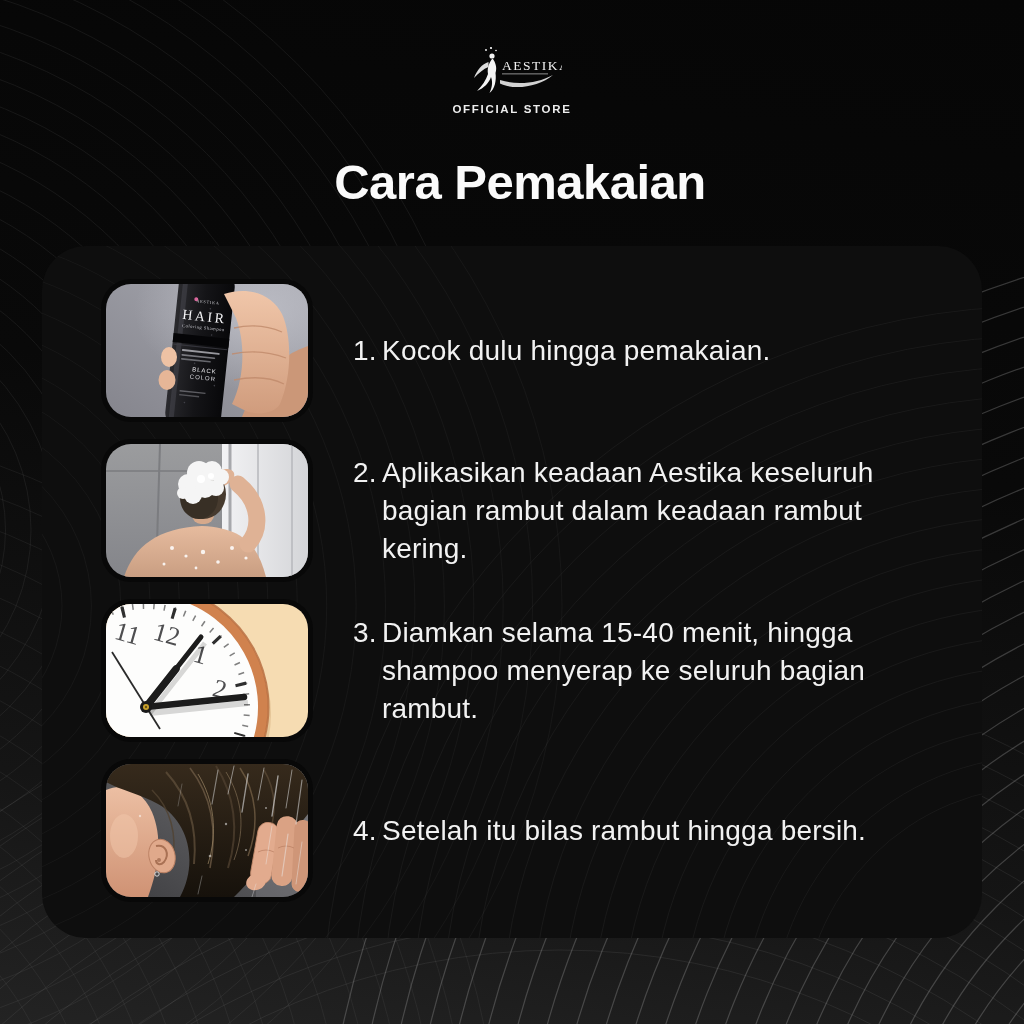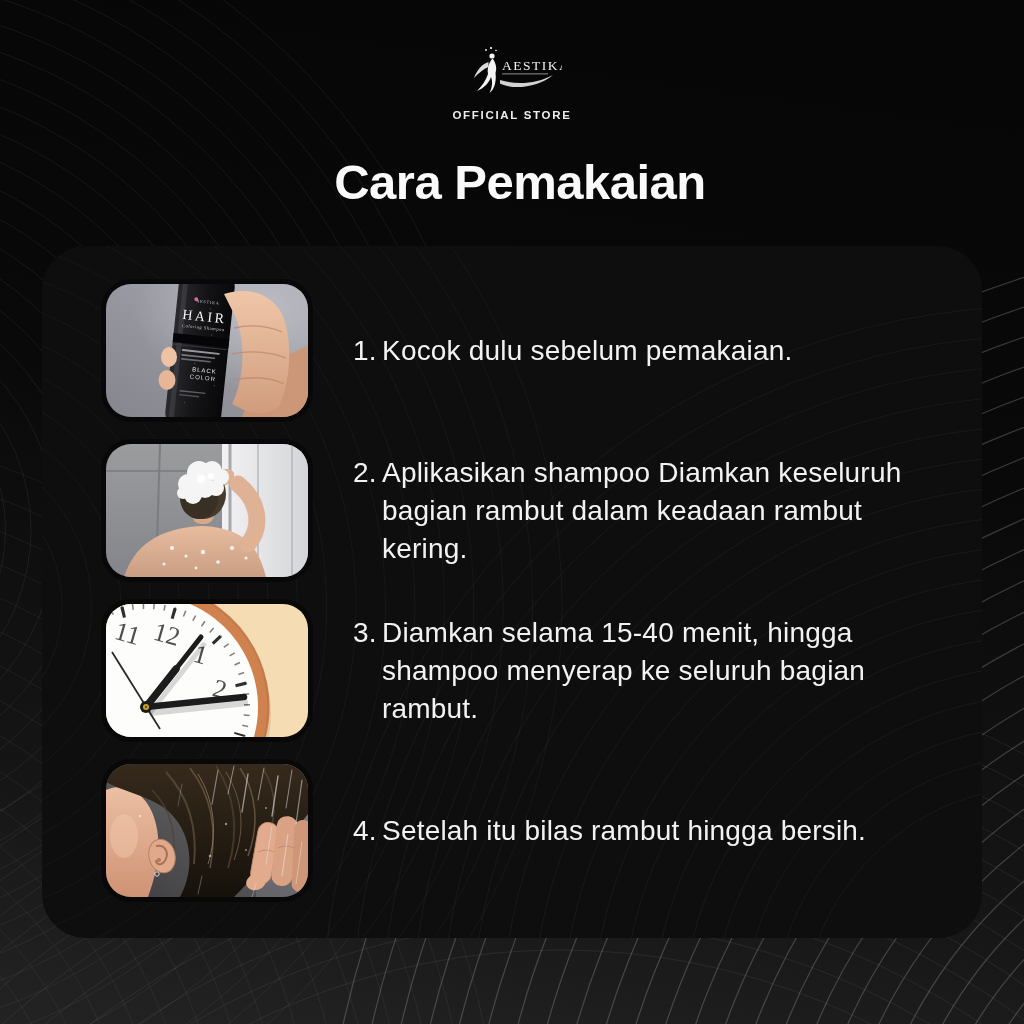--- a/index.html
+++ b/index.html
@@ -3,21 +3,21 @@
 <meta charset="utf-8">
 <style>
   html,body{margin:0;padding:0;background:#000;}
   .stage{position:relative;width:1024px;height:1024px;overflow:hidden;
     background:linear-gradient(188deg,#060606 0%,#090909 42%,#151515 78%,#232323 100%);
     font-family:"Liberation Sans",sans-serif;}
   #bg-arcs{position:absolute;inset:0;pointer-events:none;}
 
   .brand{position:absolute;top:46px;left:0;right:0;text-align:center;}
   .brand svg{display:block;margin:0 auto;}
-  .store{margin-top:9px;font-size:11.5px;font-weight:700;letter-spacing:1.7px;color:#ededed;}
+  .store{margin-top:3px;font-size:11.5px;font-weight:700;letter-spacing:1.7px;color:#ededed;}
 
   .title{position:absolute;top:146px;left:0;width:100%;text-align:center;margin:8px;
     font-size:49px;font-weight:700;color:#fafafa;letter-spacing:-0.5px;}
 
   .card{position:absolute;left:42px;top:246px;width:940px;height:692px;
     background:#0e0e0e;border-radius:44px;overflow:hidden;}
   .card-arcs{position:absolute;inset:0;width:100%;height:100%;pointer-events:none;}
   .steps{position:relative;padding:33px 0 0 59px;display:flex;flex-direction:column;gap:17px;}
   .step{display:flex;align-items:center;height:143px;}
   .thumb{width:202px;height:133px;border:5px solid #080808;border-radius:30px;
@@ -246,21 +246,21 @@
                 <path d="M126,70 C146,66 164,68 180,74"></path>
                 <path d="M128,96 C148,92 166,94 178,100"></path>
               </g>
               <ellipse cx="63" cy="73" rx="8" ry="10" fill="#eec2a4"></ellipse>
               <ellipse cx="61" cy="96" rx="8.5" ry="10" fill="#e6b697"></ellipse>
             </g>
           </svg>
         </div>
         <p class="body">
           <span class="num">1.</span>
-          <span class="txt">Kocok dulu sebelum pemakaian.</span>
+          <span class="txt">Kocok dulu hingga pemakaian.</span>
         </p>
       </div>
 
       <div class="step">
         <div class="thumb">
           <svg viewBox="0 0 202 133">
             <defs>
               <linearGradient id="tile2" x1="0" y1="0" x2="0" y2="1">
                 <stop offset="0" stop-color="#9b9c9e"></stop>
                   <stop offset="1" stop-color="#84858a"></stop>
@@ -308,21 +308,21 @@
               <circle cx="112" cy="118" r="1.8"></circle>
                 <circle cx="126" cy="104" r="2"></circle>
                 <circle cx="58" cy="120" r="1.5"></circle>
               <circle cx="140" cy="114" r="1.6"></circle>
                 <circle cx="90" cy="124" r="1.4"></circle>
             </g>
           </svg>
         </div>
         <p class="body">
           <span class="num">2.</span>
-          <span class="txt">Aplikasikan shampoo Diamkan keseluruh bagian rambut dalam keadaan rambut kering.</span>
+          <span class="txt">Aplikasikan keadaan Aestika keseluruh bagian rambut dalam keadaan rambut kering.</span>
         </p>
       </div>
 
       <div class="step">
         <div class="thumb">
           <svg viewBox="0 0 202 133">
             <rect width="202" height="133" fill="#f6dcb2"></rect>
             <circle cx="46" cy="110" r="119" fill="#c79a66" opacity=".35"></circle>
             <g transform="rotate(16 40 103)">
               <circle cx="40" cy="103" r="117" fill="#fdfdfc" stroke="#d0824e" stroke-width="10"></circle>

